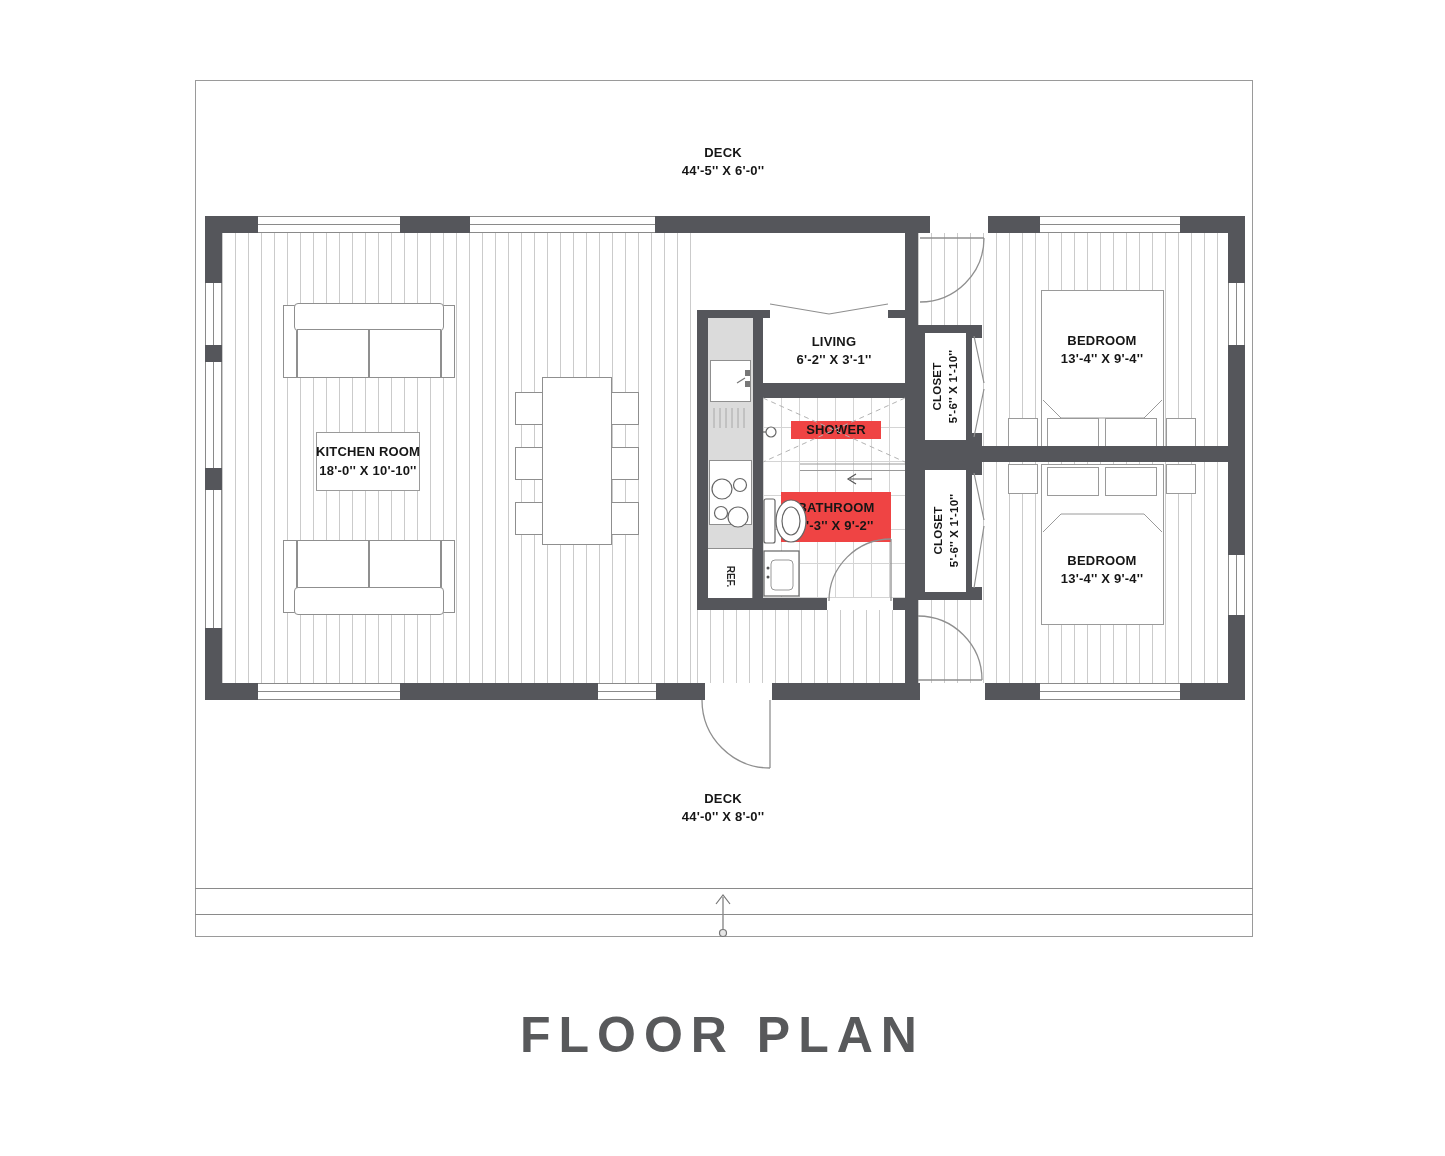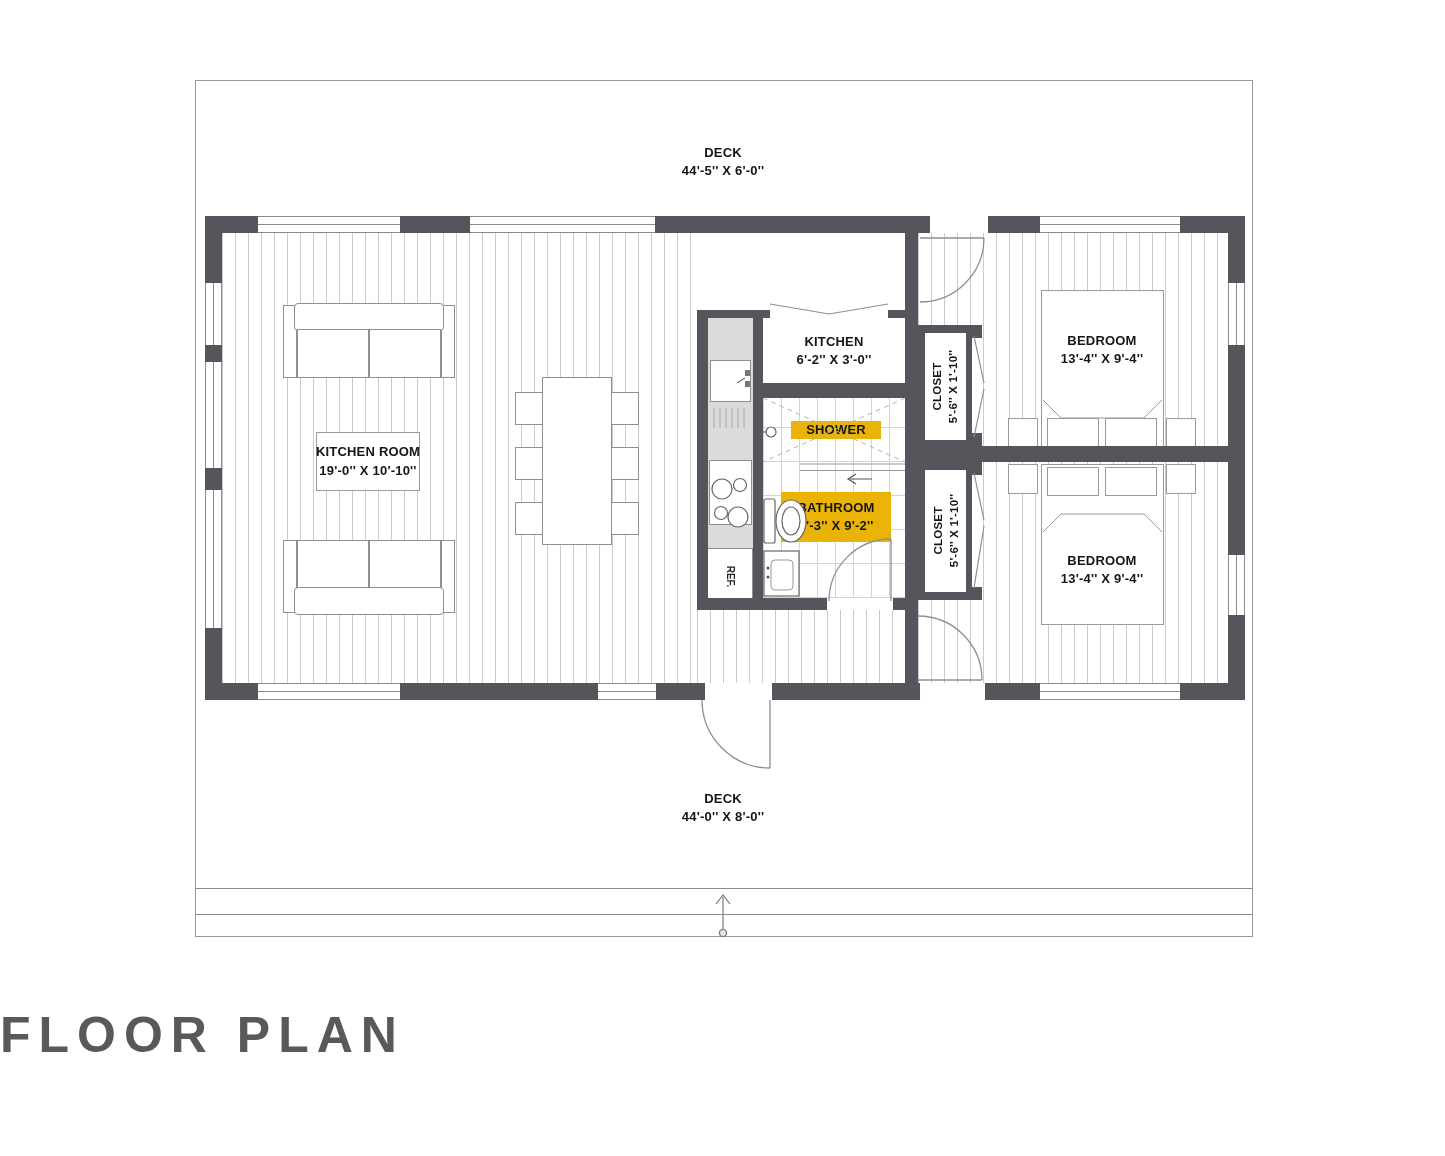--- a/index.html
+++ b/index.html
@@ -17,26 +17,26 @@
   .planks{position:absolute;background:repeating-linear-gradient(90deg,var(--plank,#cbcbcb) 0,var(--plank,#cbcbcb) 1px,transparent 1px,transparent 13px);}
   .tiles{position:absolute;background-image:
       repeating-linear-gradient(0deg,var(--tile,#d4d4d4) 0,var(--tile,#d4d4d4) 1px,transparent 1px,transparent 34px),
       repeating-linear-gradient(90deg,var(--tile,#d4d4d4) 0,var(--tile,#d4d4d4) 1px,transparent 1px,transparent 18px);
       background-color:#fff;}
   .box{position:absolute;background:#fff;border:1px solid #8f8f8f;}
   .box2{position:absolute;background:#fff;border:1px solid #9a9a9a;}
   .lbl{position:absolute;display:flex;flex-direction:column;align-items:center;justify-content:center;
        font-weight:bold;font-size:13px;line-height:1.4;color:var(--text,#161616);
        text-align:center;white-space:nowrap;letter-spacing:.2px;}
-  .lbl.bg{background:#eab308;}
+  .lbl.bg{background:#ef4444;}
   .rot{transform:rotate(-90deg);font-size:11.5px;line-height:1.35;}
   #sheet{position:absolute;left:195px;top:80px;width:1058px;height:857px;border:1px solid #9a9a9a;}
   .rule{position:absolute;height:1px;background:#8a8a8a;}
   #counter{position:absolute;background:var(--counter,#dbdbdb);}
-  #title{position:absolute;left:0;top:1006px;width:1445px;text-align:left;
+  #title{position:absolute;left:0;top:1006px;width:1445px;text-align:center;
          font-weight:bold;font-size:50px;letter-spacing:8px;color:var(--title-color,#58595b);}
   #fridge span{display:block;transform:rotate(90deg);font-weight:bold;font-size:10px;color:#222;
          text-align:center;margin-top:22px;}
   svg{position:absolute;left:0;top:0;}
 </style>
 </head>
 <body>
 
 <div id="canvas">
 
@@ -143,25 +143,25 @@
   <div class="abs" style="left:925px;top:333px;width:41px;height:107px;background:#fff;"></div>
   <div class="wall" style="left:966px;top:325px;width:16px;height:13px;"></div>
   <div class="wall" style="left:966px;top:433px;width:16px;height:13px;"></div>
   <div class="wall" style="left:918px;top:462px;width:54px;height:138px;"></div>
   <div class="abs" style="left:925px;top:470px;width:41px;height:122px;background:#fff;"></div>
   <div class="wall" style="left:966px;top:462px;width:16px;height:13px;"></div>
   <div class="wall" style="left:966px;top:587px;width:16px;height:13px;"></div>
 
   <div class="lbl box2" style="left:316px;top:432px;width:104px;height:59px;">
     <div>KITCHEN ROOM</div>
-    <div>19'-0'' X 10'-10''</div>
+    <div>18'-0'' X 10'-10''</div>
   </div>
   <div class="lbl" style="left:764px;top:326px;width:140px;height:50px;">
-    <div>KITCHEN</div>
-    <div>6'-2'' X 3'-0''</div>
+    <div>LIVING</div>
+    <div>6'-2'' X 3'-1''</div>
   </div>
   <div class="lbl bg" style="left:791px;top:421px;width:90px;height:18px;">
     <div>SHOWER</div>
   </div>
   <div class="lbl bg" style="left:781px;top:492px;width:110px;height:50px;">
     <div>BATHROOM</div>
     <div>6'-3'' X 9'-2''</div>
   </div>
   <div class="lbl rot" style="left:892px;top:366px;width:107px;height:41px;">
     <div>CLOSET</div>

